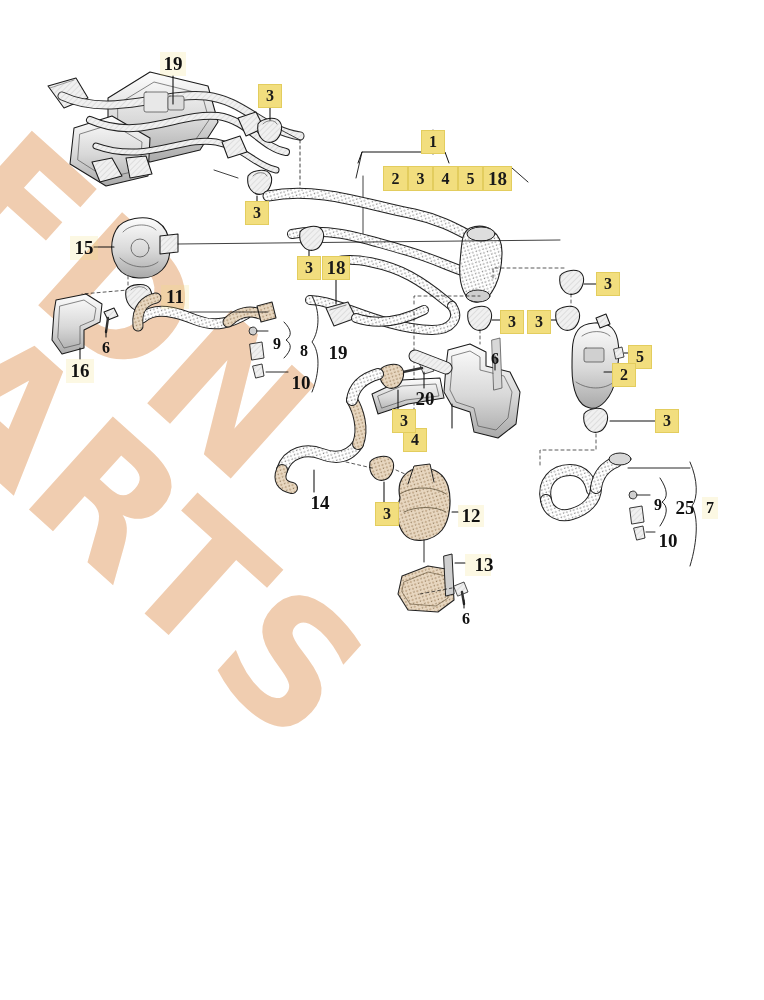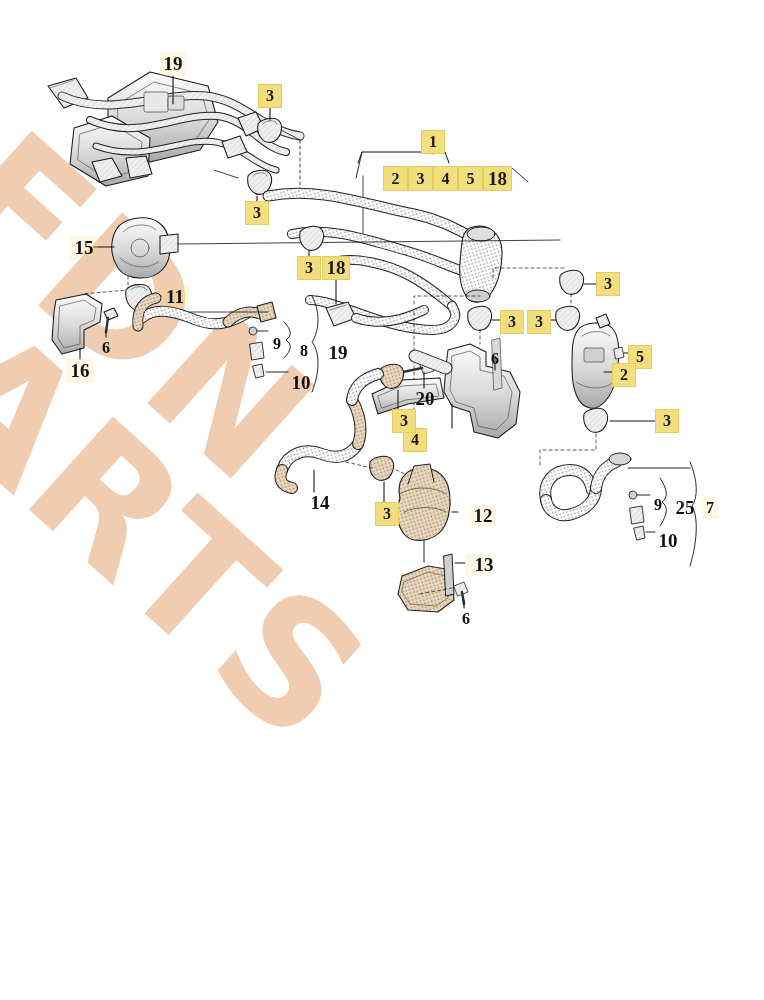--- a/index.html
+++ b/index.html
@@ -384,21 +384,21 @@
       <div class="badge" style="left: 527px; top: 310px; width: 24px; height: 24px;">3</div>
       <div class="badge" style="left: 628px; top: 345px; width: 24px; height: 24px;">5</div>
       <div class="badge" style="left: 612px; top: 363px; width: 24px; height: 24px;">2</div>
       <div class="badge plain" style="left: 487px; top: 348px; width: 16px; height: 22px;">6</div>
       <div class="badge" style="left: 403px; top: 428px; width: 24px; height: 24px;">4</div>
       <div class="badge" style="left: 655px; top: 409px; width: 24px; height: 24px;">3</div>
       <div class="badge plain big" style="left: 412px; top: 388px; width: 26px; height: 22px;">20</div>
       <div class="badge" style="left: 392px; top: 409px; width: 24px; height: 24px;">3</div>
       <div class="badge plain big" style="left: 296px; top: 492px; width: 26px; height: 22px; margin-left: 11px;">14</div>
       <div class="badge" style="left: 375px; top: 502px; width: 24px; height: 24px;">3</div>
-      <div class="badge faint big" style="left: 470px; top: 505px; width: 26px; height: 22px;">12</div>
+      <div class="badge faint big" style="left: 458px; top: 505px; width: 26px; height: 22px;">12</div>
       <div class="badge faint big" style="left: 465px; top: 554px; width: 26px; height: 22px; padding-left: 12px;">13</div>
       <div class="badge plain" style="left: 458px; top: 608px; width: 16px; height: 22px;">6</div>
       <div class="badge plain" style="left: 650px; top: 494px; width: 16px; height: 22px;">9</div>
       <div class="badge plain big" style="left: 672px; top: 497px; width: 26px; height: 22px;">25</div>
       <div class="badge faint" style="left: 702px; top: 497px; width: 16px; height: 22px;">7</div>
       <div class="badge plain big" style="left: 655px; top: 530px; width: 26px; height: 22px;">10</div>
     </div>
 
 </div>
 

